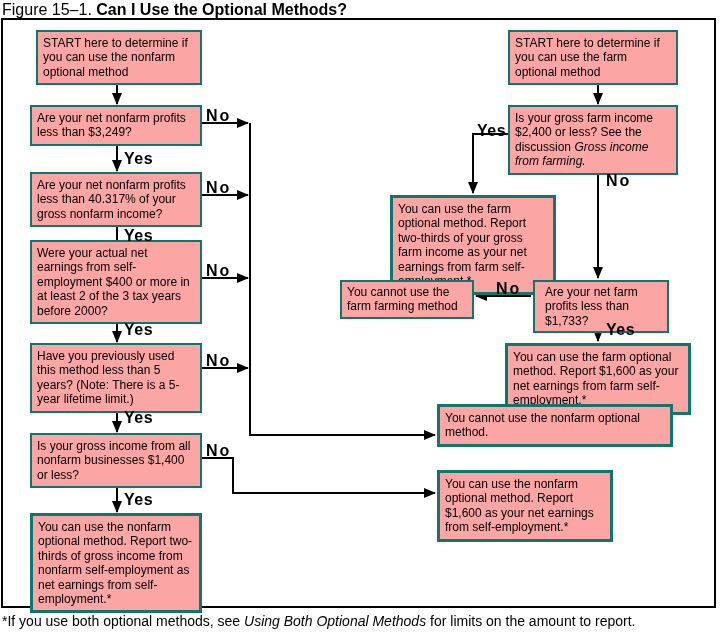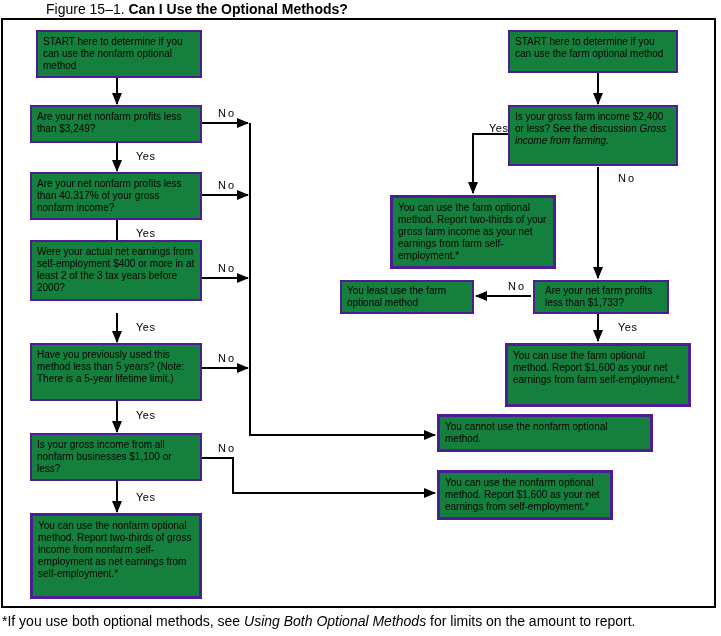--- a/index.html
+++ b/index.html
@@ -1,26 +1,26 @@
 <!DOCTYPE html>
 <html><head>
 <meta charset="utf-8">
 <style>
   html,body{margin:0;padding:0;background:#fff;}
   #page{position:relative;width:721px;height:636px;background:#fff;
         font-family:"Liberation Sans","DejaVu Sans",sans-serif;color:#000;overflow:hidden;}
-  .title{position:absolute;left:2px;top:1px;font-size:14px;white-space:nowrap;margin-left:44px;}
+  .title{position:absolute;left:2px;top:1px;font-size:16px;white-space:nowrap;}
   .title .bold{font-weight:bold;}
   .frame{position:absolute;left:1px;top:18px;width:715px;height:590px;
          border:2px solid #000;box-sizing:border-box;}
   svg.connectors{position:absolute;left:0;top:0;width:721px;height:636px;}
-  .box{position:absolute;background:#15803d;border:2px solid #4c1d95;box-sizing:border-box;
-       font-size:10px;line-height:1.2;padding:4px 5px;}
+  .box{position:absolute;background:#fca5a5;border:2px solid #0f766e;box-sizing:border-box;
+       font-size:12px;line-height:1.2;padding:4px 5px;}
   .box.result{border-width:3px;}
-  .lbl{position:absolute;font-size:11px;font-weight:normal;white-space:nowrap;margin-left:12px;}
+  .lbl{position:absolute;font-size:16px;font-weight:bold;white-space:nowrap;}
   .lbl.no{letter-spacing:2px;}
   .lbl.yes{letter-spacing:0.5px;}
   .italic{font-style:italic;}
   .footnote{position:absolute;left:2px;top:613px;font-size:14px;white-space:nowrap;}
 </style>
 </head>
 <body>
 
 <div id="page">
 
@@ -53,31 +53,31 @@
       <path d="M531,296 H476" marker-end="url(#ah)"></path>
       <path d="M598,312 V341" marker-end="url(#ah)"></path>
     </g>
   </svg>
 
   <div class="box" style="left:36px;top:30px;width:166px;min-height:43px">START here to determine if you can use the nonfarm optional method</div>
   <div class="box" style="left:30px;top:105px;width:172px;min-height:38px">Are your net nonfarm profits less than $3,249?</div>
   <div class="box" style="left:30px;top:172px;width:172px;min-height:47px">Are your net nonfarm profits less than 40.317% of your gross nonfarm income?</div>
   <div class="box" style="left:30px;top:240px;width:172px;min-height:61px">Were your actual net earnings from self-employment $400 or more in at least 2 of the 3 tax years before 2000?</div>
   <div class="box" style="left:30px;top:343px;width:172px;min-height:58px">Have you previously used this method less than 5 years? (Note: There is a 5-year lifetime limit.)</div>
-  <div class="box" style="left:30px;top:433px;width:172px;min-height:47px">Is your gross income from all nonfarm businesses $1,100 or less?</div>
+  <div class="box" style="left:30px;top:433px;width:172px;min-height:47px">Is your gross income from all nonfarm businesses $1,400 or less?</div>
   <div class="box result" style="left:30px;top:513px;width:172px;min-height:86px">You can use the nonfarm optional method. Report two-thirds of gross income from nonfarm self-employment as net earnings from self-employment.*</div>
 
   <div class="box" style="left:508px;top:30px;width:170px;min-height:43px">START here to determine if you can use the farm optional method</div>
   <div class="box" style="left:508px;top:105px;width:170px;min-height:61px"><span>Is your gross farm income $2,400 or less? See the discussion </span><span class="italic">Gross income from farming.</span></div>
   <div class="box result" style="left:390px;top:195px;width:166px;min-height:73px">You can use the farm optional method. Report two-thirds of your gross farm income as your net earnings from farm self-employment.*</div>
-  <div class="box" style="left:340px;top:280px;width:134px;min-height:33px;padding:3px 5px">You least use the farm optional method</div>
+  <div class="box" style="left:340px;top:280px;width:134px;min-height:33px;padding:3px 5px">You cannot use the farm farming method</div>
   <div class="box" style="left:533px;top:280px;width:136px;min-height:33px;padding:3px 10px">Are your net farm profits less than $1,733?</div>
   <div class="box result" style="left:505px;top:343px;width:186px;min-height:64px">You can use the farm optional method. Report $1,600 as your net earnings from farm self-employment.*</div>
 
-  <div class="box result" style="left:437px;top:414px;width:216px;min-height:37px">You cannot use the nonfarm optional method.</div>
+  <div class="box result" style="left:437px;top:404px;width:236px;min-height:37px">You cannot use the nonfarm optional method.</div>
   <div class="box result" style="left:437px;top:470px;width:176px;min-height:47px">You can use the nonfarm optional method. Report $1,600 as your net earnings from self-employment.*</div>
 
   <div class="lbl yes" style="left:124px;top:150px">Yes</div>
   <div class="lbl yes" style="left:124px;top:227px">Yes</div>
   <div class="lbl yes" style="left:124px;top:321px">Yes</div>
   <div class="lbl yes" style="left:124px;top:409px">Yes</div>
   <div class="lbl yes" style="left:124px;top:491px">Yes</div>
   <div class="lbl no" style="left:206px;top:107px">No</div>
   <div class="lbl no" style="left:206px;top:179px">No</div>
   <div class="lbl no" style="left:206px;top:262px">No</div>

